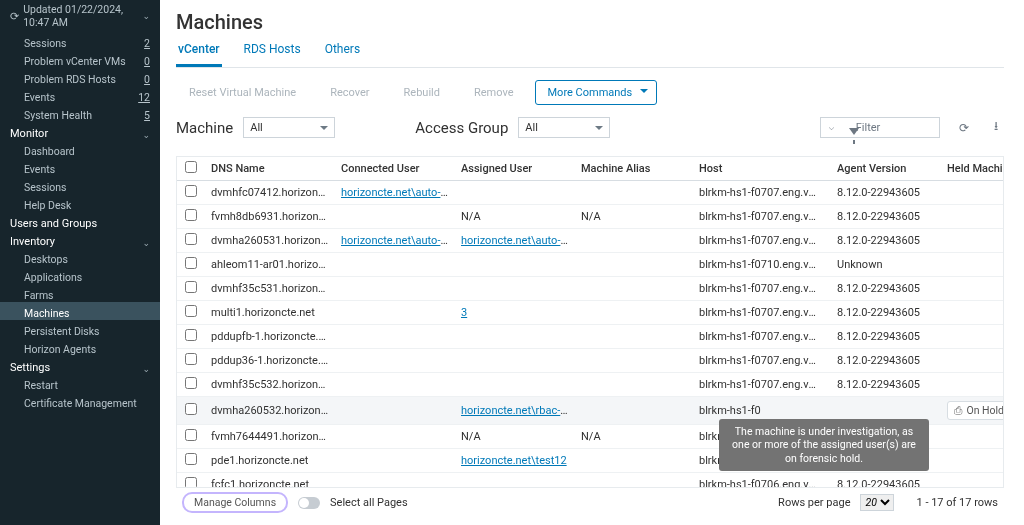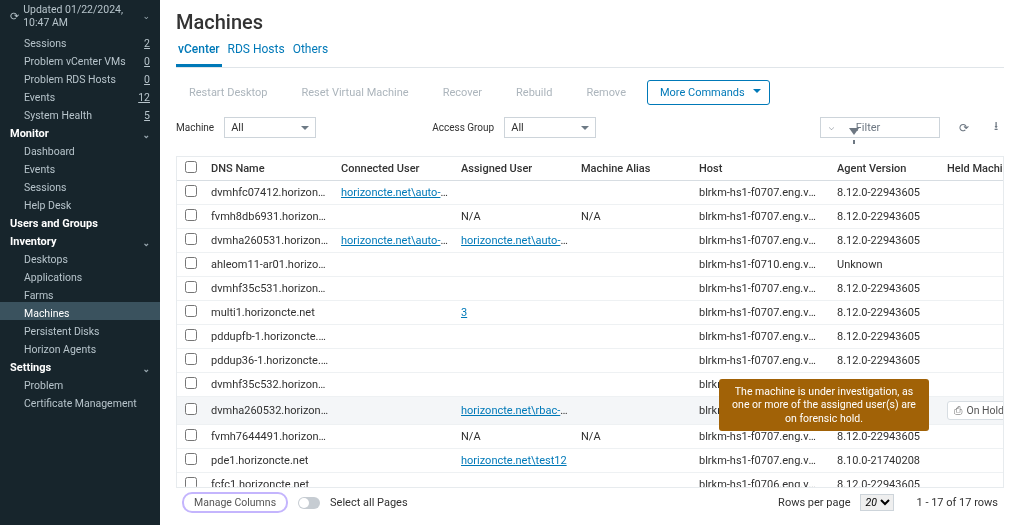--- a/index.html
+++ b/index.html
@@ -1,57 +1,57 @@
 <!DOCTYPE html>
 <html><head>
 <meta charset="utf-8">
 <style>
 * { box-sizing: border-box; margin: 0; padding: 0; font-family: -apple-system, BlinkMacSystemFont, "Segoe UI", Roboto, Arial, sans-serif; }
 body { width: 1024px; height: 525px; display: flex; background: #fff; overflow: hidden; font-size: 12px; color: #313131; }
 .sidebar { width: 160px; background: #17252c; color: #c6d1d7; display: flex; flex-direction: column; flex-shrink: 0; }
 .sb-row { display: flex; align-items: flex-end; padding: 0 10px; height: 18px; cursor: pointer; position: relative; }
-.sb-row.head { font-size: 11px; color: #fff; height: 18px; font-weight: bold; }
+.sb-row.head { font-size: 11px; color: #fff; height: 18px; }
 .sb-row.sub { padding-left: 24px; font-size: 10.5px; color: #b7c4cb; }
 .sb-row.active { background: #3a525e; color: #fff; }
 .sb-row .count { margin-left: auto; color: #b7c4cb; text-decoration: underline; font-size: 10.5px; }
 .sb-chevron { margin-left: auto; font-size: 9px; color: #9aa9b1; }
 .sb-updated { display: flex; align-items: center; padding: 3px 10px; font-size: 10.5px; color: #b7c4cb; gap: 4px; }
 .sb-updated .icon { font-size: 11px; }
 .main { flex: 1; padding: 10px 20px 8px 16px; display: flex; flex-direction: column; overflow: hidden; }
 .page-title { font-size: 20px; font-weight: 500; color: #333; margin-bottom: 8px; }
-.tabs { display: flex; border-bottom: 1px solid #e0e5e9; gap: 4px; font-size: 12px; margin-bottom: 12px; }
+.tabs { display: flex; border-bottom: 1px solid #e0e5e9; gap: 20px; font-size: 12px; margin-bottom: 12px; }
 .tab { padding: 0 2px 8px 2px; color: #0079b8; cursor: pointer; }
 .tab.active { border-bottom: 3px solid #0079b8; font-weight: 500; }
 .tab.inactive { color: #0079b8; border-bottom: 3px solid transparent; }
 .toolbar { display: flex; gap: 8px; margin-bottom: 12px; }
 .btn { padding: 5px 12px; border: 1px solid transparent; background: transparent; color: #acb5bc; font-size: 11px; border-radius: 3px; cursor: not-allowed; }
 .btn.dd { border: 1px solid #0079b8; color: #0079b8; cursor: pointer; padding-right: 24px; position: relative; }
 .btn.dd::after { content: ""; position: absolute; right: 8px; top: 8px; border: 4px solid transparent; border-top-color: #0079b8; }
 .filters { display: flex; align-items: center; gap: 8px; margin-bottom: 6px; }
-.filters .lbl { font-size: 10px; margin-right: 2px; }
+.filters .lbl { font-size: 15px; margin-right: 2px; }
 .sel { border: 1px solid #cdd4da; padding: 3px 6px; min-width: 92px; font-size: 11px; color: #333; position: relative; }
 .sel::after { content: ""; position: absolute; right: 6px; top: 8px; border: 4px solid transparent; border-top-color: #6d7a85; }
 .push-right { margin-left: auto; }
 .filter-btn { border: 1px solid #cdd4da; padding: 3px 8px 3px 22px; font-size: 11px; color: #6d7782; width: 120px; position: relative; cursor: pointer; }
 .filter-btn::before { content: ""; position: absolute; left: 6px; top: 5px; width: 8px; height: 8px; border: 1px solid #6d7782; border-left: none; border-top: none; transform: rotate(45deg) scaleY(0.4) scaleX(0.4); }
 .filter-icon-fake { position: absolute; left: 6px; top: 4px; }
 .iconbtn { width: 16px; height: 16px; color: #6d7782; cursor: pointer; display: inline-flex; align-items: center; justify-content: center; margin-left: 8px; }
 .table-wrap { flex: 1; overflow: auto; border: 1px solid #e7ebee; border-bottom: none; margin-top: 12px; }
 table { width: 100%; border-collapse: collapse; font-size: 11px; table-layout: fixed; }
 th, td { text-align: left; padding: 4px 6px; border-bottom: 1px solid #eef1f3; white-space: nowrap; overflow: hidden; text-overflow: ellipsis; height: 20px; }
 th { background: #fff; font-weight: 500; border-bottom: 1px solid #d7dde2; font-size: 11px; color: #333; position: sticky; top: 0; }
 td.link a { color: #0079b8; text-decoration: underline; }
 tr.highlight td { background: #f4f6f8; }
 .chk { width: 28px; text-align: center; }
 .chk input, th.chk input { width: 12px; height: 12px; }
 .footer { display: flex; align-items: center; padding: 4px 6px; border-top: 1px solid #e7ebee; font-size: 11px; gap: 10px; }
 .manage-cols { border: 2px solid #c4b5fd; border-radius: 10px; padding: 2px 10px; font-size: 10.5px; color: #555; cursor: pointer; }
 .toggle { width: 22px; height: 12px; background: #c6ccd2; border-radius: 6px; position: relative; cursor: pointer; }
 .toggle::after { content: ""; position: absolute; width: 10px; height: 10px; background: #fff; border-radius: 50%; top: 1px; left: 1px; }
-.tooltip { position: absolute; background: #a16207; color: #fff; font-size: 10.5px; padding: 6px 10px; border-radius: 3px; max-width: 210px; text-align: center; z-index: 50; line-height: 1.3; }
+.tooltip { position: absolute; background: #737373; color: #fff; font-size: 10.5px; padding: 6px 10px; border-radius: 3px; max-width: 210px; text-align: center; z-index: 50; line-height: 1.3; margin-top: 40px; }
 .held-badge { display: inline-flex; align-items: center; gap: 4px; background: #fff; border: 1px solid #d7dde2; border-radius: 3px; padding: 2px 6px; font-size: 10.5px; color: #555; }
 .held-cell { position: relative; }
 .funnel { display: inline-block; width: 0; height: 0; border-left: 5px solid transparent; border-right: 5px solid transparent; border-top: 7px solid #6d7782; position: relative; }
 .funnel::after{ content:""; position:absolute; left:-1px; top:5px; width:2px; height:4px; background:#6d7782; }
 </style>
 </head>
 <body>
 
 <div class="sidebar">
   <div class="sb-updated">
@@ -125,50 +125,49 @@
       <div class="sb-row sub">
         <span>Horizon Agents</span>
       </div>
     </div>
   <div class="sb-row head">
     <span>Settings</span>
     <span class="sb-chevron">⌄</span>
   </div>
   <div id="sb-settings">
       <div class="sb-row sub">
-        <span>Problem</span>
+        <span>Restart</span>
       </div>
       <div class="sb-row sub">
         <span>Certificate Management</span>
       </div>
     </div>
 </div>
 
 <div class="main">
   <div class="page-title">Machines</div>
 
   <div class="tabs">
     <div class="tab active">vCenter</div>
     <div class="tab inactive">RDS Hosts</div>
     <div class="tab inactive">Others</div>
   </div>
 
   <div class="toolbar">
-    <button class="btn">Restart Desktop</button>
     <button class="btn">Reset Virtual Machine</button>
     <button class="btn">Recover</button>
     <button class="btn">Rebuild</button>
     <button class="btn">Remove</button>
     <button class="btn dd">More Commands</button>
   </div>
 
   <div class="filters">
     <span class="lbl">Machine</span>
     <div class="sel">All</div>
-    <span class="lbl" style="margin-left:108px">Access Group</span>
+    <span class="lbl" style="margin-left:72px">Access Group</span>
     <div class="sel">All</div>
     <div class="push-right"></div>
     <div class="filter-btn">
       <span class="filter-icon-fake funnel"></span>
       <span>Filter</span>
     </div>
     <span class="iconbtn">⟳</span>
     <span class="iconbtn">⭳</span>
   </div>
 

